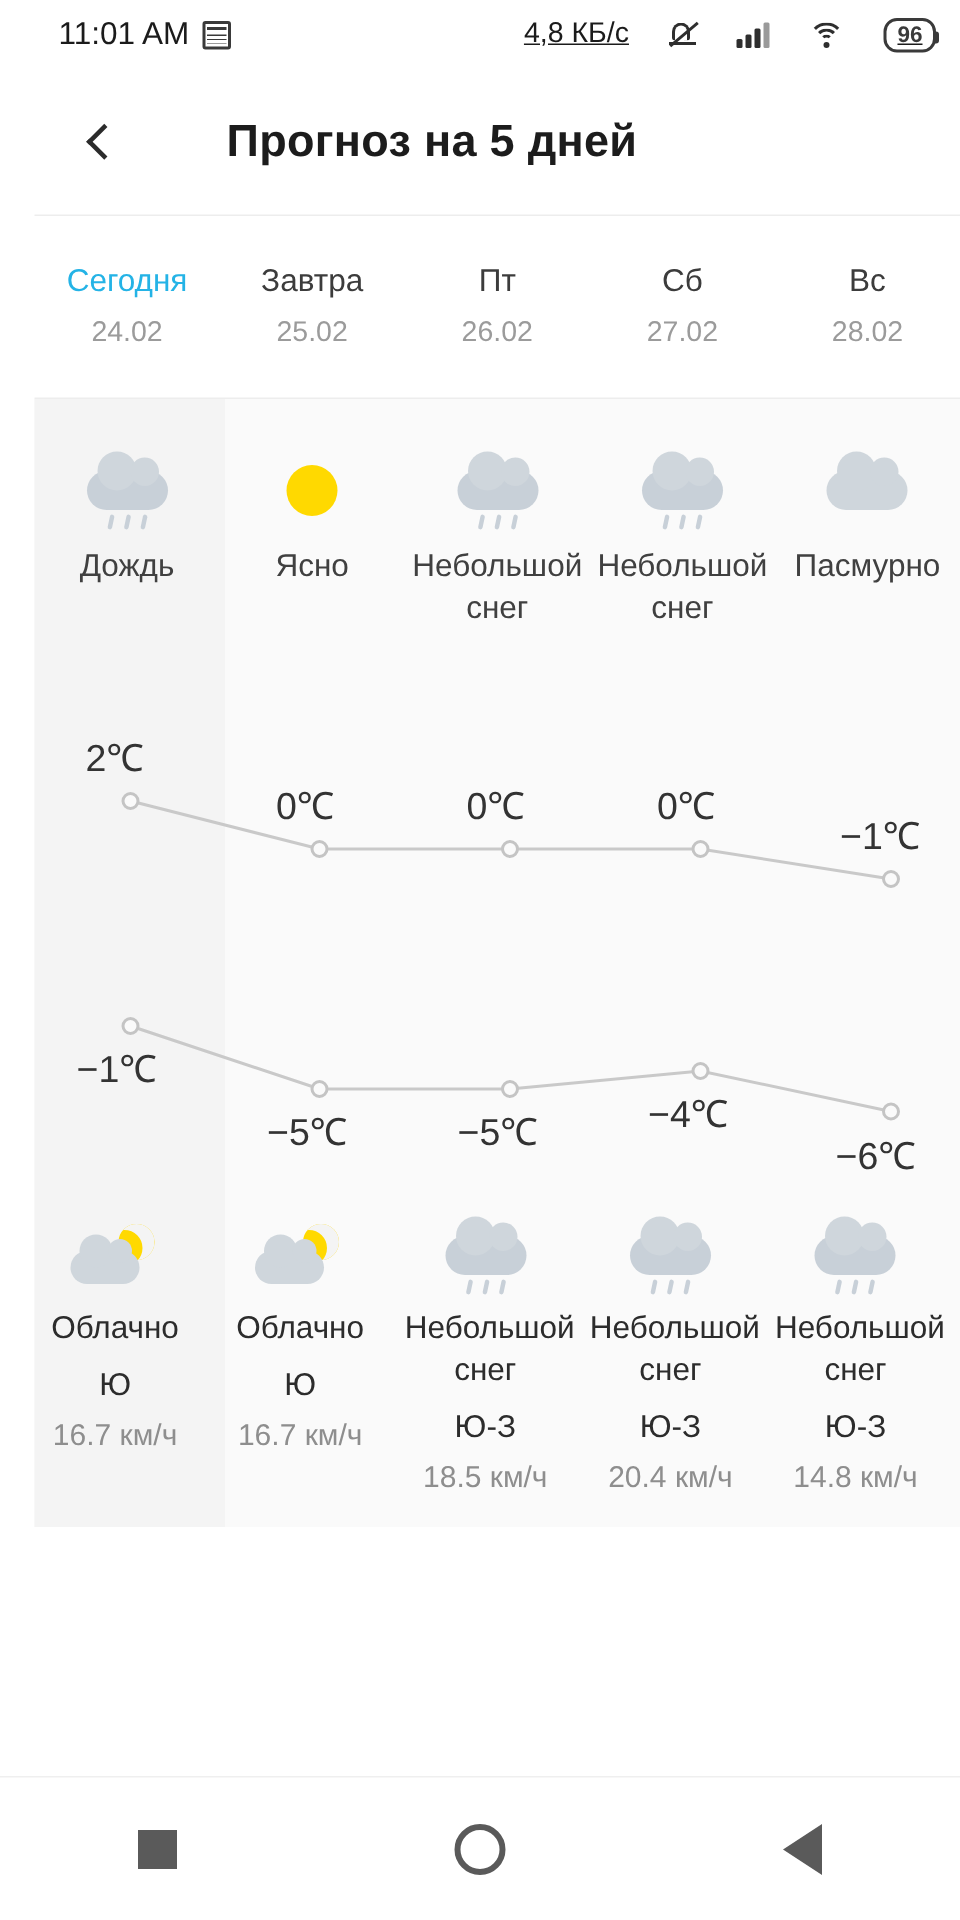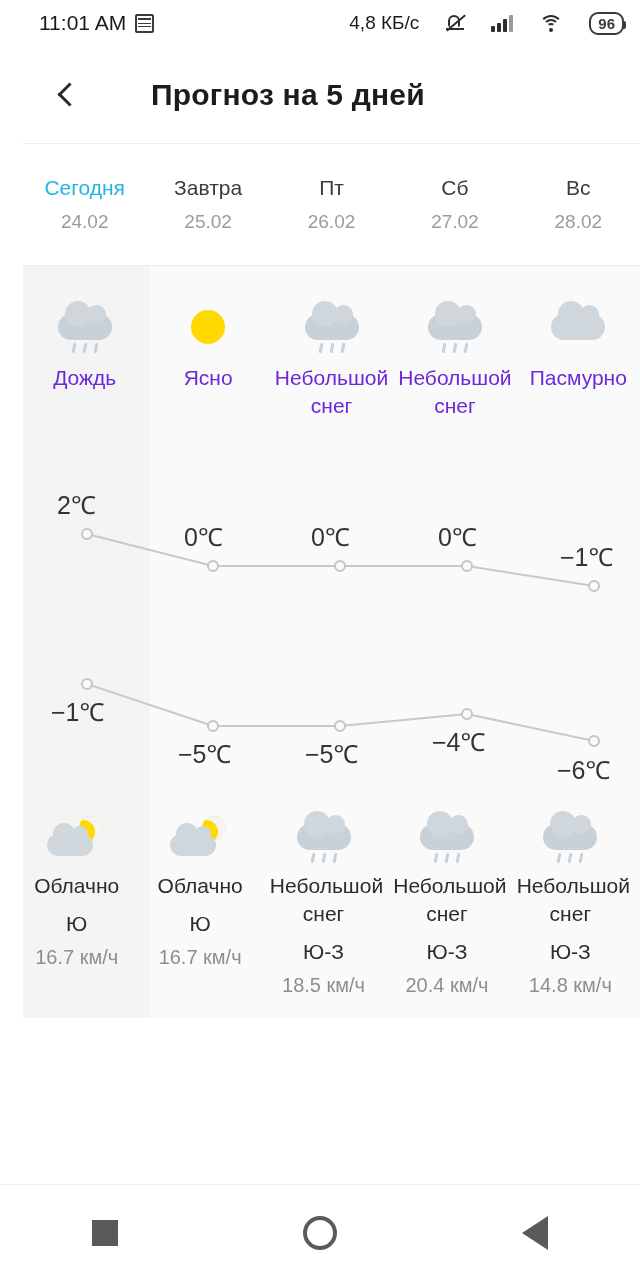--- a/index.html
+++ b/index.html
@@ -10,21 +10,21 @@
     overflow: hidden;
   }
   .phone { position: relative; width: 640px; height: 1280px; background: #fff; padding-left: 23px; }
 
   
   .statusbar {
     height: 46px; display: flex; align-items: center;
     padding: 0 16px; font-size: 21px; color: #1b1b1b; font-weight: 500;
   }
   .sb-left { display: flex; align-items: center; gap: 9px; }
-  .sb-right { margin-left: auto; display: flex; align-items: center; gap: 26px; }
+  .sb-right { margin-left: auto; display: flex; align-items: center; gap: 26px; text-decoration: underline; }
   .sb-net { font-size: 19px; color: #1b1b1b; }
 
   .cal-icon { width: 19px; height: 19px; border: 2px solid #3a3a3a; border-radius: 2px; position: relative; }
   .cal-icon:before { content:""; position:absolute; left:1px; right:1px; top:2px; height:2px; background:#3a3a3a; }
   .cal-icon:after { content:""; position:absolute; left:1px; right:1px; top:7px; height:6px;
     background: repeating-linear-gradient(to bottom, #3a3a3a 0 1px, transparent 1px 3px); }
 
   .mute-icon { position: relative; width: 20px; height: 20px; }
   .mute-icon .bell {
     position:absolute; left:3px; top:2px; width:12px; height:12px;
@@ -75,21 +75,21 @@
   .tab .t-date { font-size: 19px; color: #9b9b9b; }
   .tab.active .t-name { color: #24b3e6; text-align: center; }
 
   
   .board { position: relative; background: #fafafa; height: 752px; }
   .col-today-bg { position:absolute; left:0; top:0; width:127px; height:100%; background:#f4f4f4; }
   .cols { position: relative; display: flex; height: 100%; }
   .col { flex: 1; position: relative; }
 
   .cond-top { position: absolute; top: 38px; left: 0; right: 0; text-align: center; }
-  .cond-top .label { margin-top: 14px; font-size: 21px; color: #6d28d9; line-height: 28px; }
+  .cond-top .label { margin-top: 14px; font-size: 21px; color: #404040; line-height: 28px; }
 
   .cond-bottom { position: absolute; top: 548px; left: 0; right: 16px; text-align: center; }
   .cond-bottom .label { margin-top: 12px; font-size: 21px; color: #2c2c2c; line-height: 28px; }
   .wind-dir { margin-top: 12px; font-size: 21px; color: #2c2c2c; }
   .wind-speed { margin-top: 10px; font-size: 20px; color: #8e8e8e; }
 
   
   .wicon { height: 46px; position: relative; display: flex; align-items: center; justify-content: center; }
   .cloud {
     position: relative; width: 54px; height: 26px; background: #cfd6dc; border-radius: 14px;

